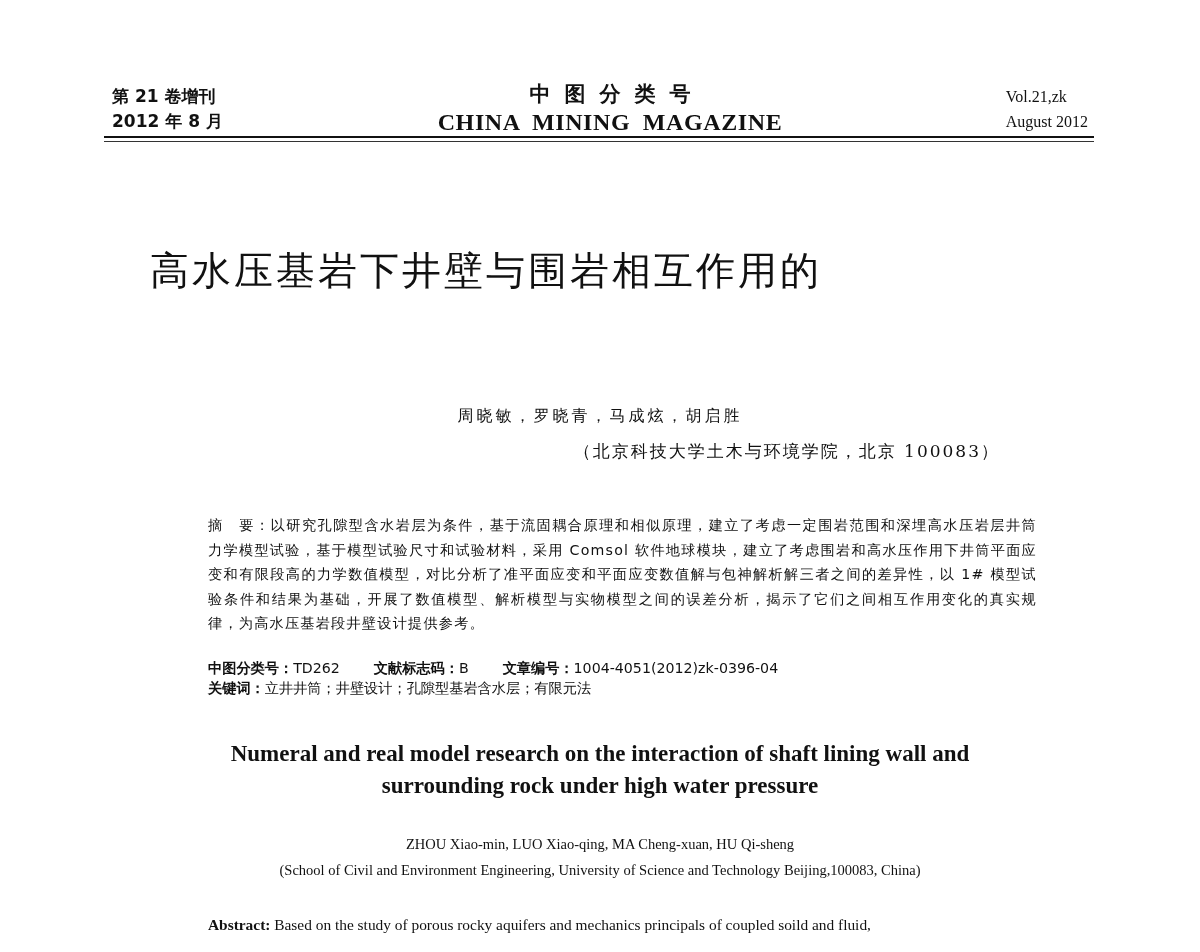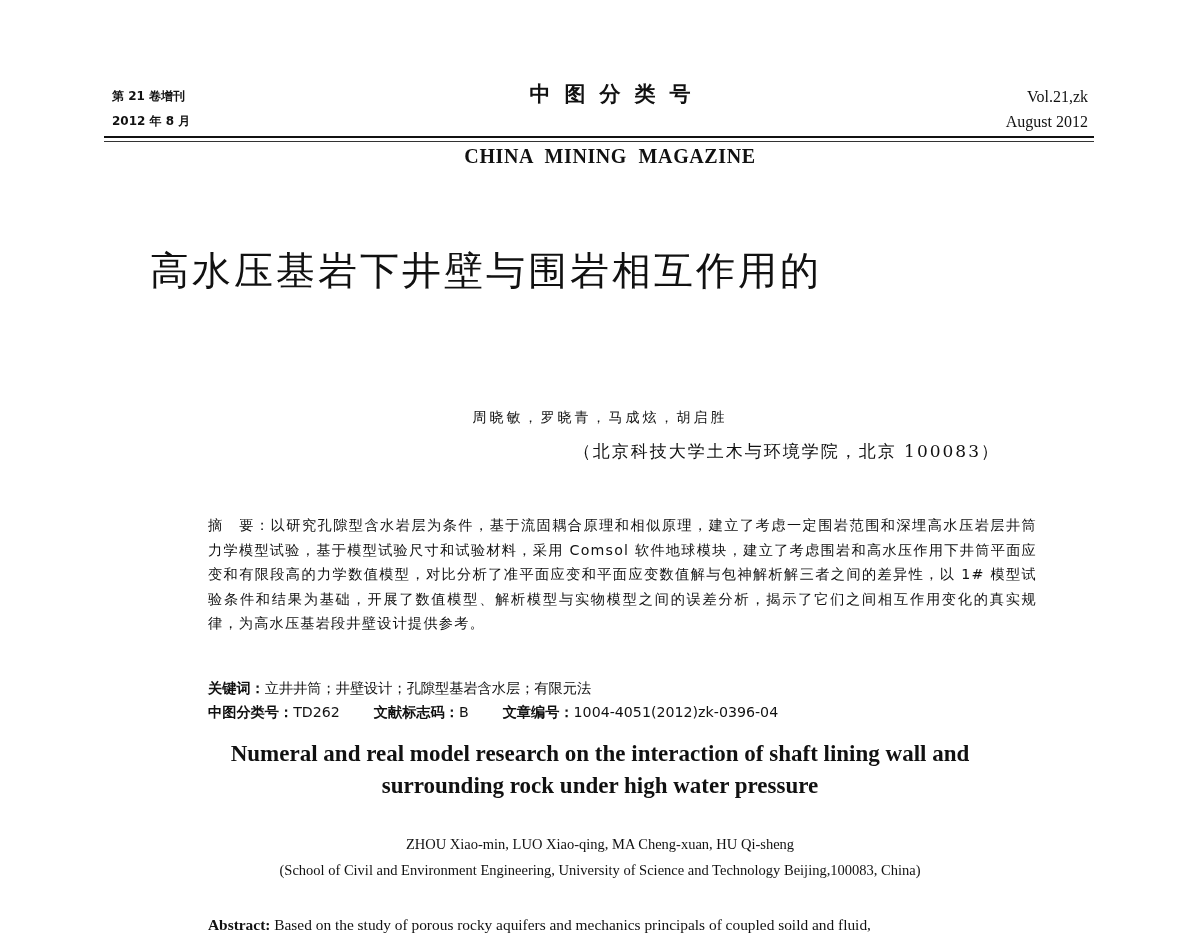--- a/index.html
+++ b/index.html
@@ -14,61 +14,60 @@
       position: relative;
       color: #111111;
       font-family: "DejaVu Serif", "Liberation Serif", serif;
     }
     .abs { position: absolute; }
 
     
     .hdr-left {
       left: 112px; top: 84px;
       font-family: "DejaVu Sans", "Liberation Sans", sans-serif;
-      font-size: 12px; line-height: 25px; font-weight: bold;
+      font-size: 17px; line-height: 25px; font-weight: bold;
     }
     .hdr-left div { white-space: nowrap; }
     .hdr-center {
       left: 400px; width: 420px; top: 80px;
       text-align: center;
     }
     .hdr-cn {
       font-family: "DejaVu Sans", "Liberation Sans", sans-serif;
       font-size: 21px; font-weight: bold; letter-spacing: 14px;
       line-height: 28px; padding-left: 14px;
     }
     .hdr-en {
       font-family: "Liberation Serif", "DejaVu Serif", serif;
-      font-size: 20px; font-weight: bold; letter-spacing: 0.6px;
-      line-height: 28px; word-spacing: 6px; margin-top: 34px;
+      font-size: 24px; font-weight: bold; letter-spacing: 0.6px;
+      line-height: 28px; word-spacing: 6px;
     }
     .hdr-right {
       right: 112px; top: 84px;
-      text-align: right;
       font-family: "Liberation Serif", "DejaVu Serif", serif;
       font-size: 16px; line-height: 25px;
     }
     .rule-thick {
       left: 104px; width: 990px; top: 136px; height: 2px; background: #111;
     }
     .rule-thin {
       left: 104px; width: 990px; top: 141px; height: 1px; background: #333;
     }
 
     
     .title-cn {
       left: 150px; width: 900px; top: 242px;
       font-family: Liberation Sans, sans-serif;
       font-size: 39px; line-height: 58px; letter-spacing: 3px;
     }
     .authors-cn {
       left: 200px; width: 800px; top: 401px;
       text-align: center;
-      font-family: Liberation Sans, sans-serif;
-      font-size: 14px; line-height: 32px; letter-spacing: 3px;
+      font-family: Liberation Mono, monospace;
+      font-size: 16px; line-height: 32px; letter-spacing: 3px;
     }
     .affil-cn {
       left: 200px; width: 800px; top: 437px;
       text-align: right;
       font-family: "DejaVu Serif", "Liberation Serif", serif;
       font-size: 17px; line-height: 28px; letter-spacing: 2px;
     }
 
     
     .abstract-cn {
@@ -143,21 +142,21 @@
 <div class="abs affil-cn">（北京科技大学土木与环境学院，北京 100083）</div>
 
 <div class="abs abstract-cn">
   <div class="indent"><span class="lbl">摘　要：</span><span>以研究孔隙型含水岩层为条件，基于流固耦合原理和相似原理，建立了考虑一定围岩范围和深埋高水压岩层井筒力学模型试验，基于模型试验尺寸和试验材料，采用 Comsol 软件地球模块，建立了考虑围岩和高水压作用下井筒平面应变和有限段高的力学数值模型，对比分析了准平面应变和平面应变数值解与包神解析解三者之间的差异性，以 1# 模型试验条件和结果为基础，开展了数值模型、解析模型与实物模型之间的误差分析，揭示了它们之间相互作用变化的真实规律，为高水压基岩段井壁设计提供参考。</span></div>
 </div>
 
 <div class="abs meta-line" style="top:676px;">
   <span class="lbl">关键词：</span><span>立井井筒；井壁设计；孔隙型基岩含水层；有限元法</span>
 </div>
 
-<div class="abs meta-line" style="top:700px;">
+<div class="abs meta-line" style="top:656px;">
   <span class="lbl">中图分类号：</span><span>TD262</span><span class="gap"></span><span class="lbl">文献标志码：</span><span>B</span><span class="gap"></span><span class="lbl">文章编号：</span><span>1004-4051(2012)zk-0396-04</span>
 </div>
 
 <div class="abs title-en">
   <div>Numeral and real model research on the interaction of shaft lining wall and</div>
   <div>surrounding rock under high water pressure</div>
 </div>
 
 <div class="abs authors-en">ZHOU Xiao-min, LUO Xiao-qing, MA Cheng-xuan, HU Qi-sheng</div>
 <div class="abs affil-en">(School of Civil and Environment Engineering, University of Science and Technology Beijing,100083, China)</div>

